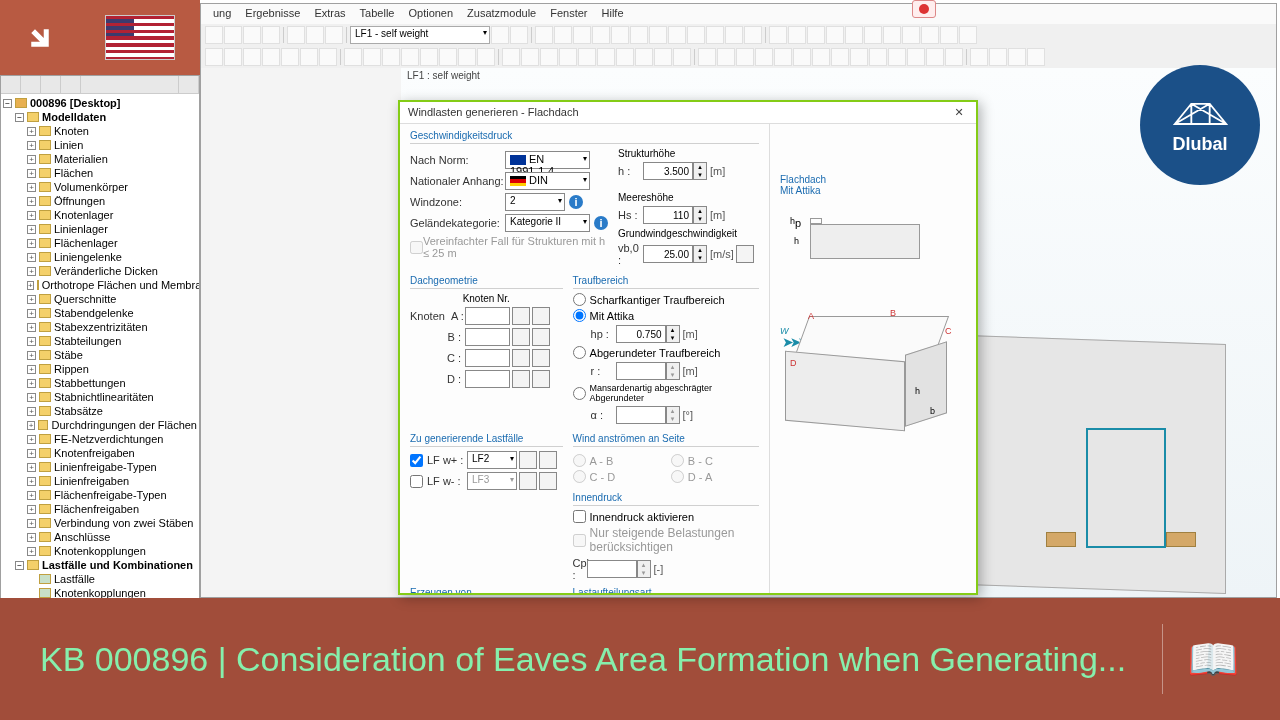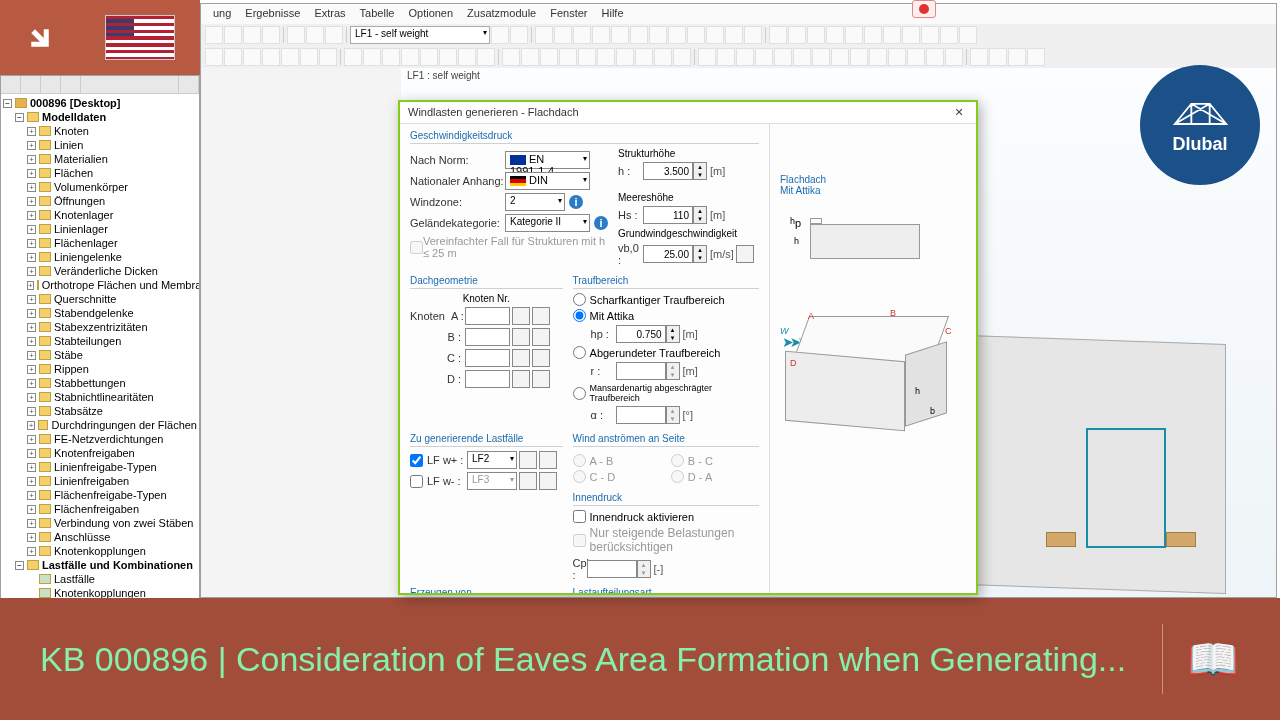--- a/index.html
+++ b/index.html
@@ -582,21 +582,21 @@
               <span>Abgerundeter Traufbereich</span>
             </div>
           <div class="row grey" style="margin-left:18px">
               <label style="width:25px">r :</label>
               <input class="num" disabled="" style="">
               <span class="spin">▴<br>▾</span>
               <span class="unit">[m]</span>
             </div>
           <div class="row">
               <input type="radio" name="tb" style="">
-              <span style="font-size:9px">Mansardenartig abgeschrägter Traufbereich</span>
+              <span style="font-size:9px">Mansardenartig abgeschrägter Abgerundeter</span>
             </div>
           <div class="row grey" style="margin-left:18px">
               <label style="width:25px">α :</label>
               <input class="num" disabled="" style="">
               <span class="spin">▴<br>▾</span>
               <span class="unit">[°]</span>
             </div>
         </div>
       </div>
 

